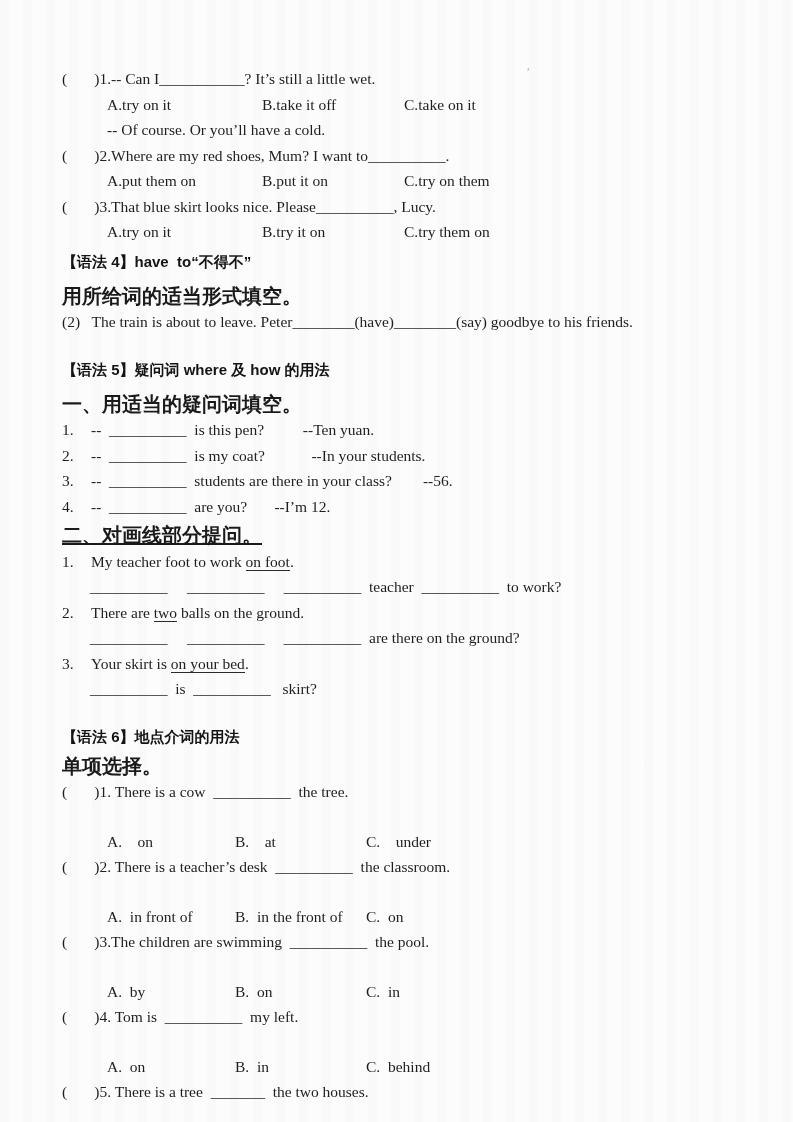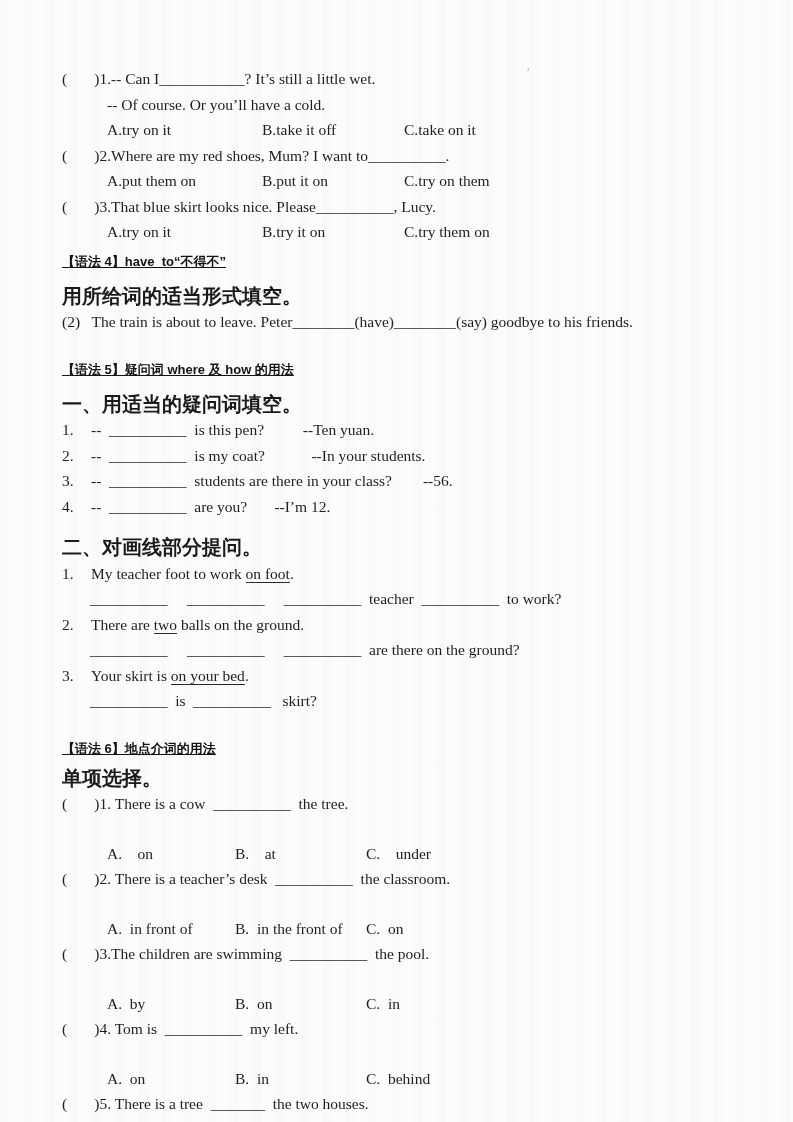--- a/index.html
+++ b/index.html
@@ -23,48 +23,48 @@
   .ind45 { padding-left: 45px; }
   .ind28 { padding-left: 28px; }
   .optrow .oA { display: inline-block; width: 155px; white-space: pre-wrap; }
   .optrow .oB { display: inline-block; width: 142px; white-space: pre-wrap; }
   .optrow6 .oA { display: inline-block; width: 128px; white-space: pre-wrap; }
   .optrow6 .oB { display: inline-block; width: 131px; white-space: pre-wrap; margin-top: 24px; }
   .num { display: inline-block; width: 29px; }
   .ul { border-bottom: 1.3px solid #2a2a2a; padding-bottom: 0.5px; font-family: Liberation Serif, serif; }
   .gh {
     font-family: "Liberation Sans", "DejaVu Sans", sans-serif;
-    font-weight: 700; font-size: 13px; line-height: 26px;
-    margin: 4px 0 0 0; color: #141414; white-space: pre-wrap; text-decoration: underline;
+    font-weight: 700; font-size: 15px; line-height: 26px;
+    margin: 4px 0 0 0; color: #141414; white-space: pre-wrap;
   }
   .gh.mts { margin-top: 22px; }
   .ci {
     font-family: "Liberation Sans", "DejaVu Sans", sans-serif;
     font-weight: 700; font-size: 20px; line-height: 25.5px;
     margin: 9px 0 0 0; color: #1a1a1a; white-space: pre-wrap;
   }
-  .ci.mt2 { margin-top: 16px; }
+  .ci.mt2 { margin-top: 4px; text-decoration: underline; }
   .ci.mt4 { margin-top: 4px; }
   .stray {
     position: absolute; left: 526px; top: 64px;
     color: #b9b9bd; font-size: 13px;
   }
 </style>
 </head>
 <body>
 
 <div class="page">
   <span class="stray">’</span>
 
   <main class="content">
 
     <section>
       <div class="line">(       )1.-- Can I___________? It’s still a little wet.</div>
+      <div class="line ind45 optrow"><span class="oA">A.try on it</span><span class="oB">B.take it off</span><span class="oC">C.take on it</span></div>
       <div class="line ind45">-- Of course. Or you’ll have a cold.</div>
-      <div class="line ind45 optrow"><span class="oA">A.try on it</span><span class="oB">B.take it off</span><span class="oC">C.take on it</span></div>
 
       <div class="line">(       )2.Where are my red shoes, Mum? I want to__________.</div>
       <div class="line ind45 optrow"><span class="oA">A.put them on</span><span class="oB">B.put it on</span><span class="oC">C.try on them</span></div>
 
       <div class="line">(       )3.That blue skirt looks nice. Please__________, Lucy.</div>
       <div class="line ind45 optrow"><span class="oA">A.try on it</span><span class="oB">B.try it on</span><span class="oC">C.try them on</span></div>
     </section>
 
     <section>
       <h2 class="gh">【语法 4】have  to“不得不”</h2>

